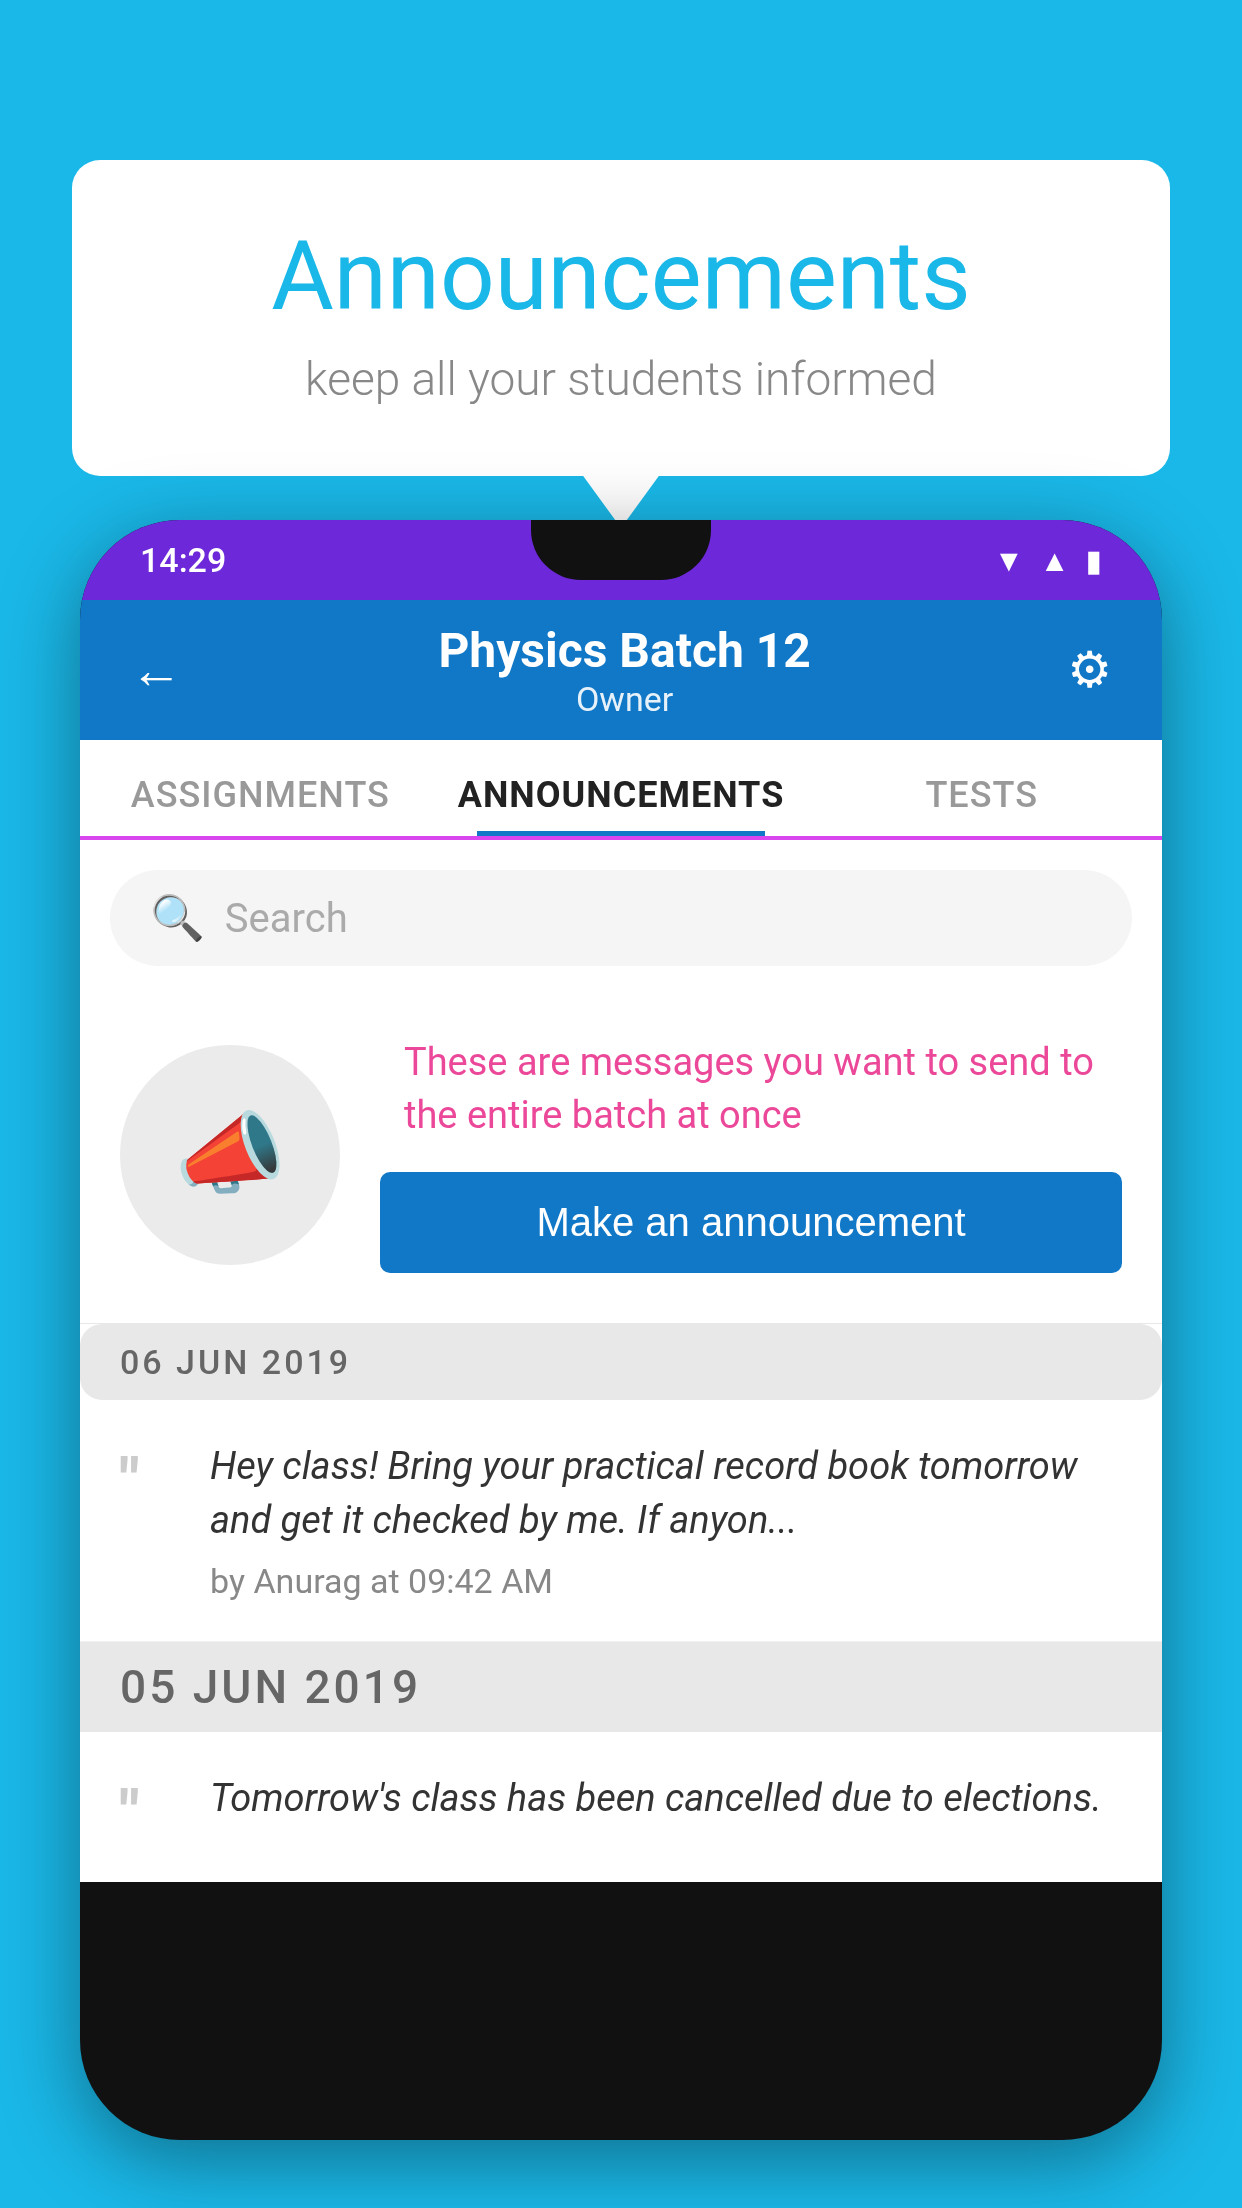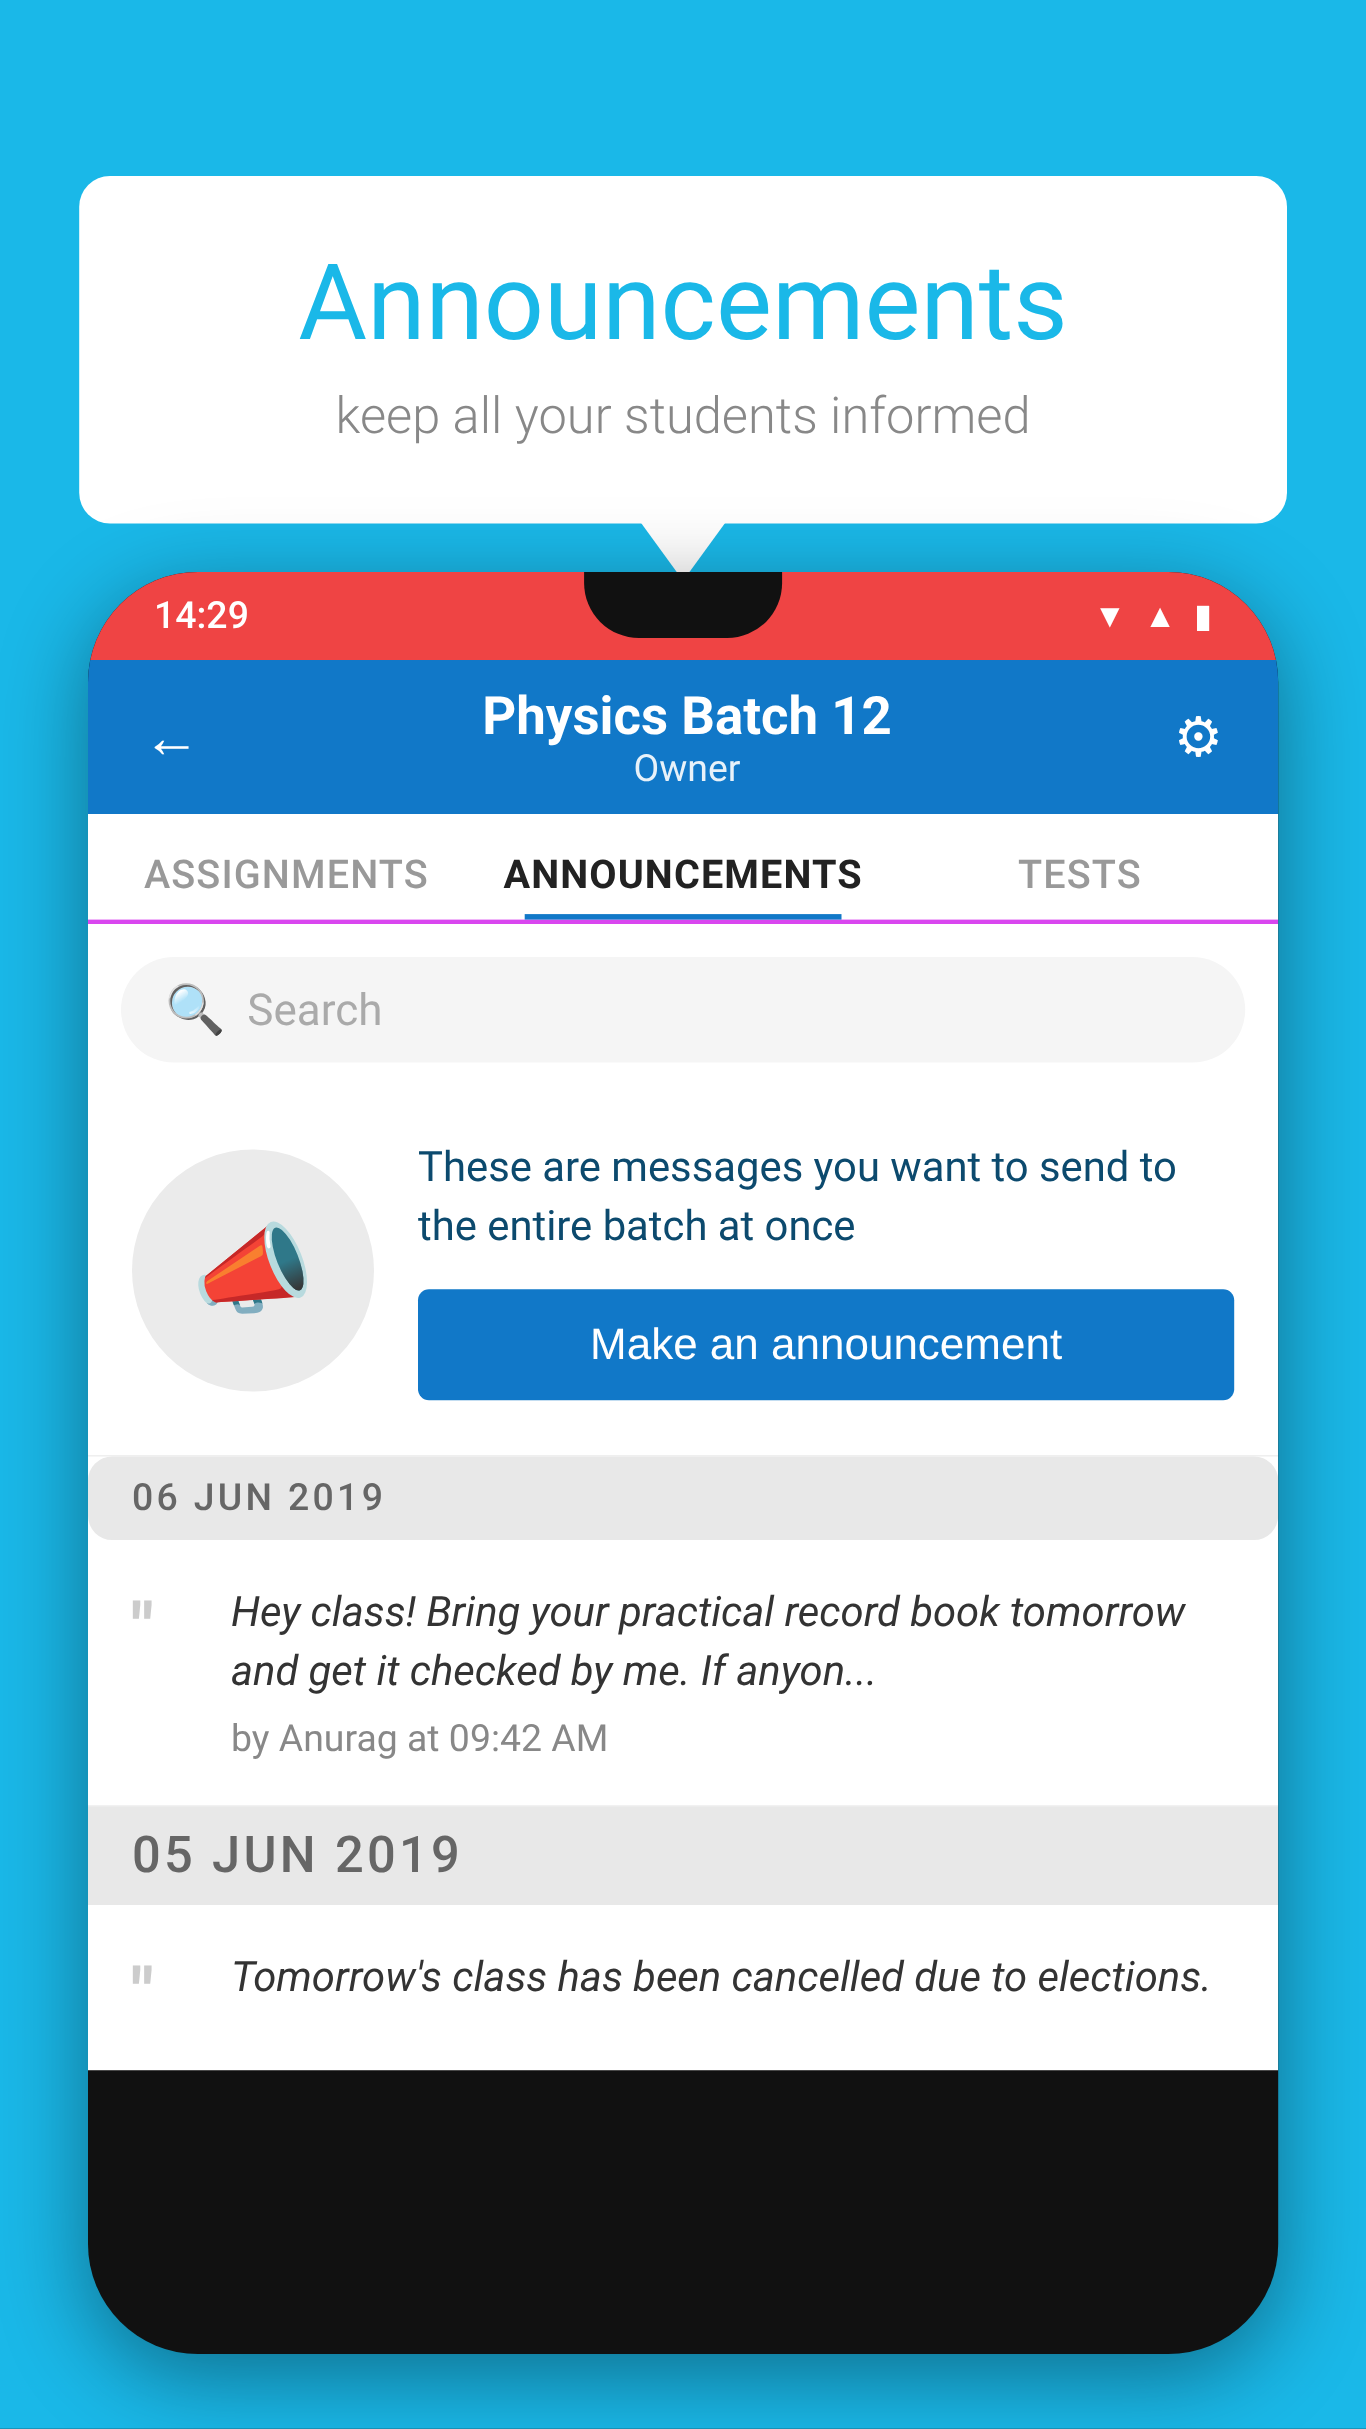--- a/index.html
+++ b/index.html
@@ -69,21 +69,21 @@
       height: 1620px;
       background: #111;
       border-radius: 100px;
       position: relative;
       overflow: hidden;
       box-shadow: 0 20px 80px rgba(0,0,0,0.4);
     }
 
     
     .phone-status-bar {
-      background: #ef4444;
+      background: #6d28d9;
       height: 80px;
       display: flex;
       align-items: center;
       justify-content: space-between;
       padding: 0 60px;
       position: relative;
     }
 
     .phone-notch {
       position: absolute;
@@ -240,23 +240,24 @@
       color: #5a7a9a;
     }
 
     .empty-state-right {
       display: flex;
       flex-direction: column;
       gap: 30px;
     }
 
     .empty-state-text {
-      color: #0c4a6e;
+      color: #ec4899;
       font-size: 38px;
       line-height: 1.4;
+      margin-left: 24px;
     }
 
     .make-announcement-btn {
       background: #1178c8;
       color: white;
       border: none;
       border-radius: 10px;
       padding: 28px 52px;
       font-size: 40px;
       font-weight: 500;

